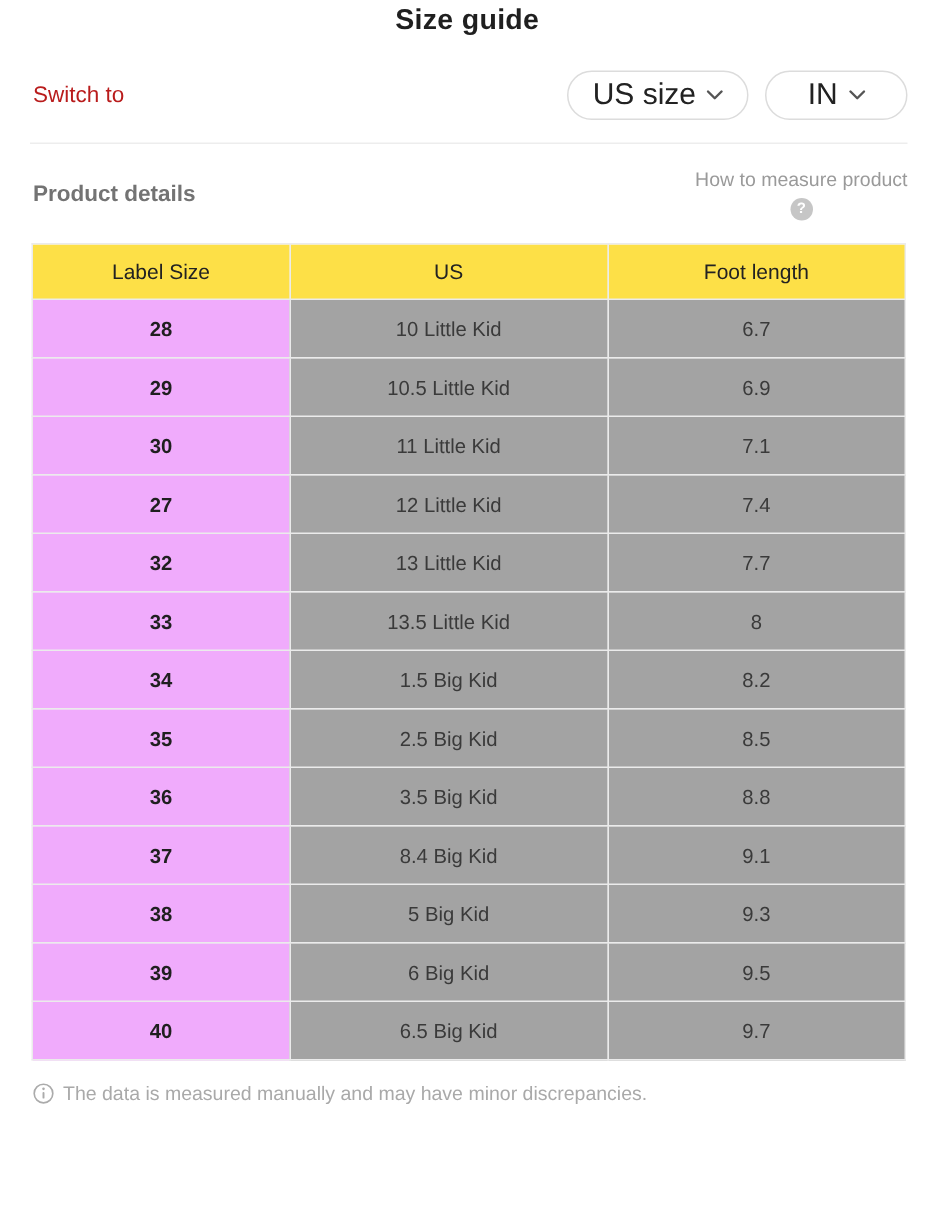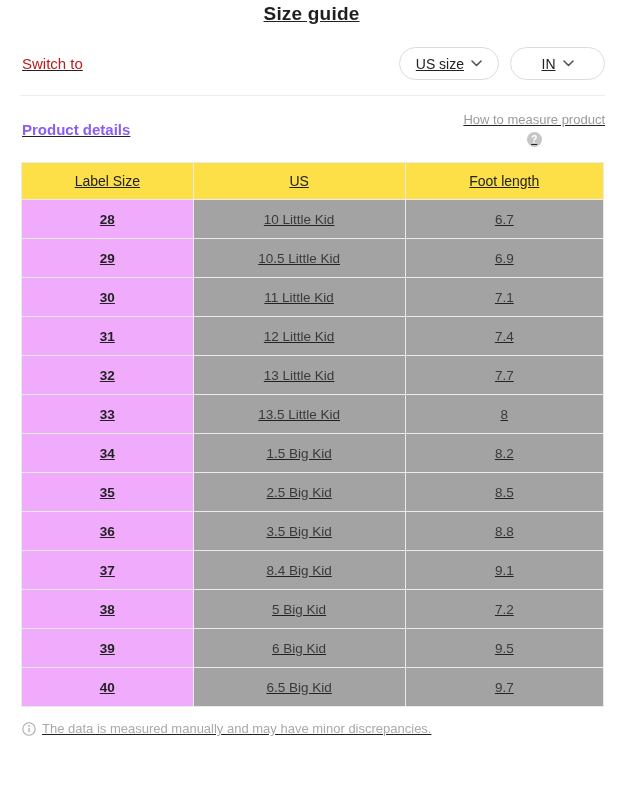--- a/index.html
+++ b/index.html
@@ -4,21 +4,21 @@
 <style>
   * { box-sizing: border-box; margin: 0; padding: 0; }
   html, body { width: 623px; }
   body {
     height: 810px;
     background: #ffffff;
     font-family: "Liberation Sans", sans-serif;
     color: #222;
     overflow: hidden;
   }
-  .page { width: 623px; height: 586px; position: relative; text-decoration: underline; }
+  .page { width: 623px; height: 586px; position: relative; }
 
   .page-title {
     text-align: center;
     font-size: 19px;
     font-weight: 700;
     color: #1f1f1f;
     padding-top: 3px;
     letter-spacing: 0.2px;
   }
 
@@ -36,39 +36,39 @@
     align-items: center;
     justify-content: center;
     gap: 7px;
     height: 33px;
     min-width: 95px;
     padding: 0 16px;
     background: #fff;
     border: 1px solid #dcdcdc;
     border-radius: 17px;
     font-family: "Liberation Sans", sans-serif;
-    font-size: 14px;
+    font-size: 20px;
     color: #222;
     cursor: pointer;
   }
   .chevron { width: 11px; height: 7px; flex: 0 0 auto; }
 
   .divider {
     border: none;
     border-top: 1px solid #ededed;
     margin: 15px 18px 0 20px;
   }
 
   .details-row {
     margin: 16px 18px 0 22px;
     display: flex;
     align-items: center;
     justify-content: space-between;
   }
-  .details-heading { font-size: 15px; font-weight: 700; color: #8b5cf6; }
+  .details-heading { font-size: 15px; font-weight: 700; color: #737373; }
   .how-to-measure {
     display: inline-flex;
     align-items: center;
     gap: 5px;
     font-size: 13px;
     color: #9a9a9a;
     text-decoration: none;
     cursor: pointer;
     flex-direction: column;
   }
@@ -182,21 +182,21 @@
           <td>29</td>
           <td>10.5 Little Kid</td>
           <td>6.9</td>
         </tr>
         <tr>
           <td>30</td>
           <td>11 Little Kid</td>
           <td>7.1</td>
         </tr>
         <tr>
-          <td>31</td>
+          <td>27</td>
           <td>12 Little Kid</td>
           <td>7.4</td>
         </tr>
         <tr>
           <td>32</td>
           <td>13 Little Kid</td>
           <td>7.7</td>
         </tr>
         <tr>
           <td>33</td>
@@ -219,21 +219,21 @@
           <td>8.8</td>
         </tr>
         <tr>
           <td>37</td>
           <td>8.4 Big Kid</td>
           <td>9.1</td>
         </tr>
         <tr>
           <td>38</td>
           <td>5 Big Kid</td>
-          <td>7.2</td>
+          <td>9.3</td>
         </tr>
         <tr>
           <td>39</td>
           <td>6 Big Kid</td>
           <td>9.5</td>
         </tr>
         <tr>
           <td>40</td>
           <td>6.5 Big Kid</td>
           <td>9.7</td>

